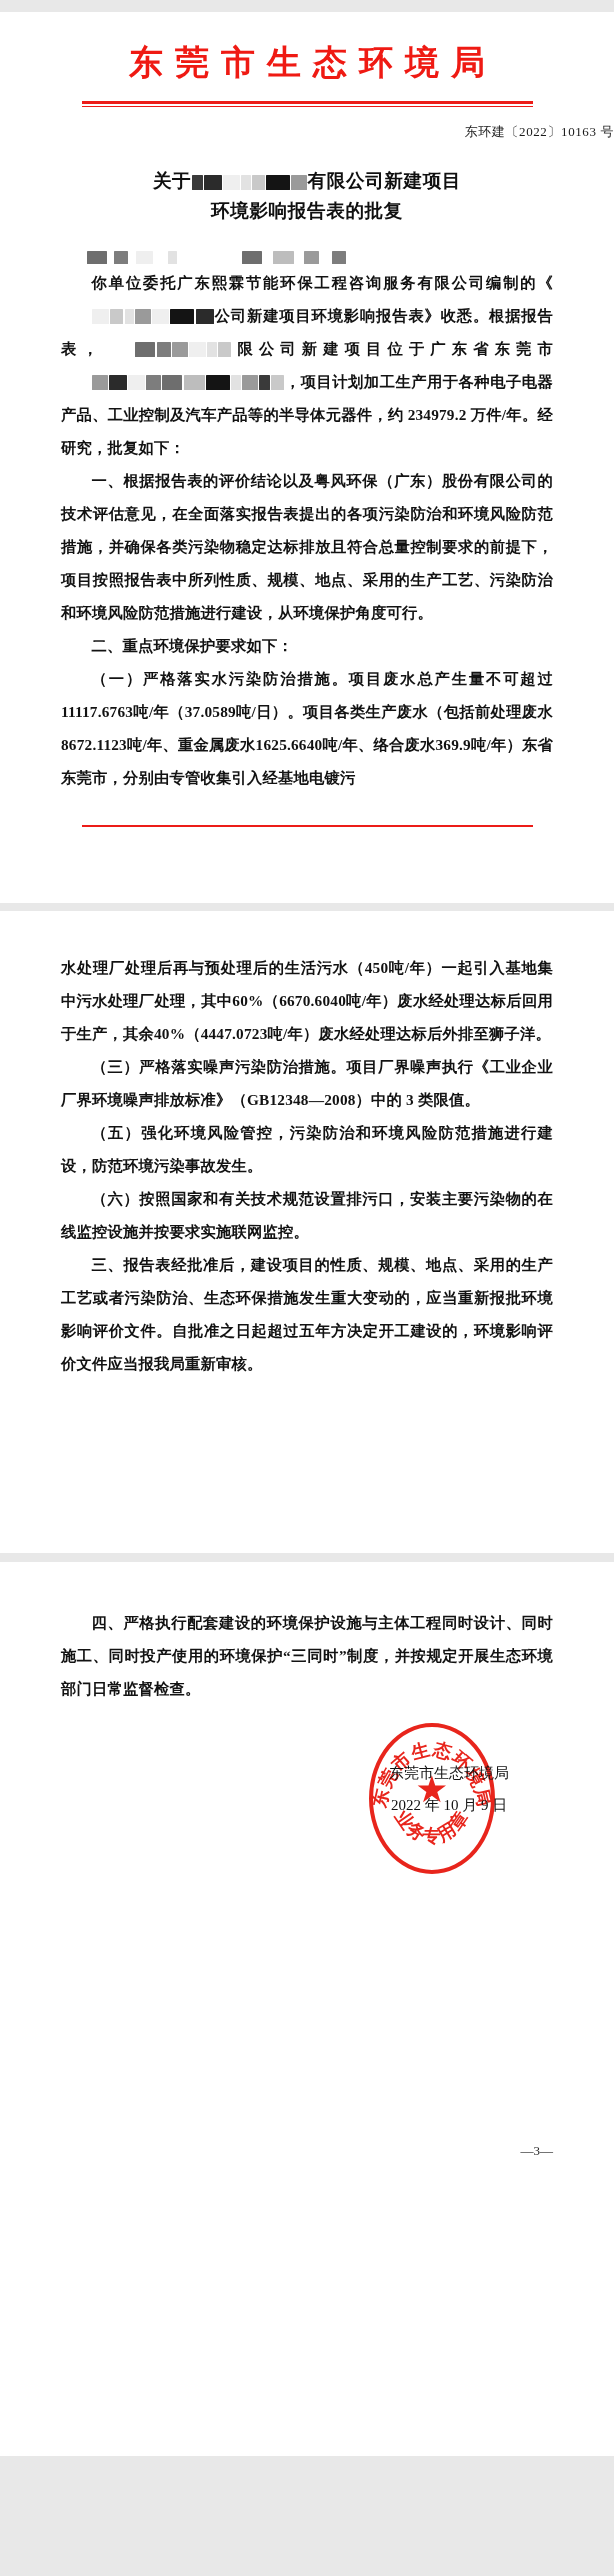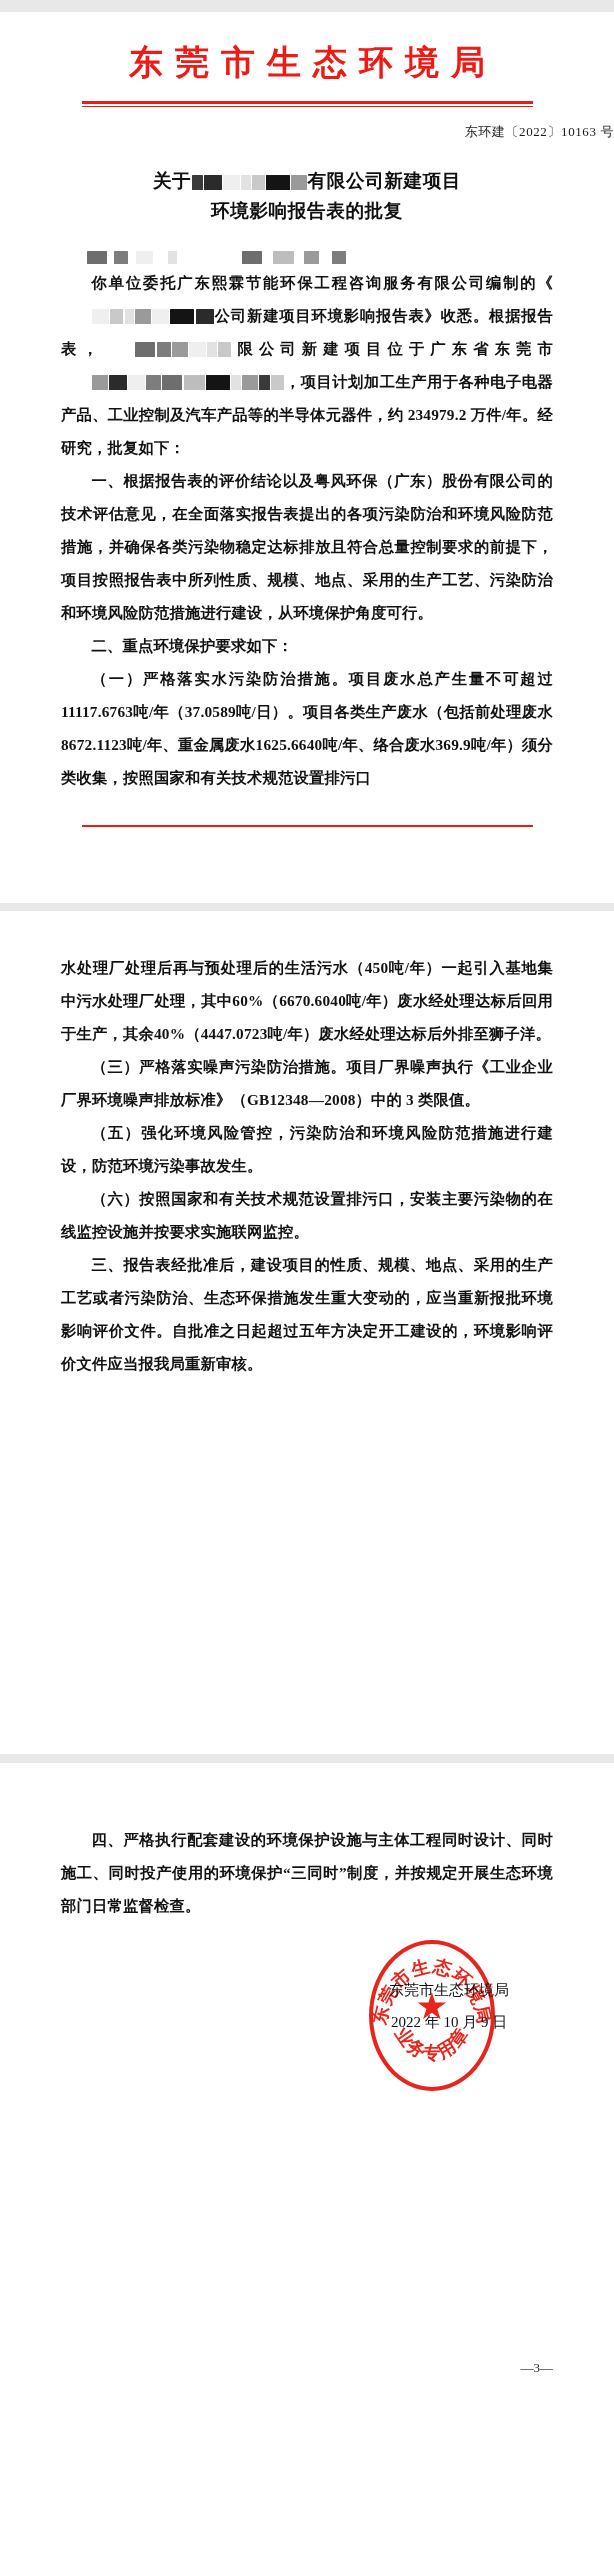--- a/index.html
+++ b/index.html
@@ -23,22 +23,22 @@
     overflow: hidden;
   }
   .sheet-gap {
     height: 8.4px;
     background: #e8e8e8;
     width: 614px;
   }
 
   
   #sheet-1 { height: 891px; padding: 0; }
-  #sheet-2 { height: 843px; padding: 0; }
-  #sheet-3 { height: 894px; padding: 16px; }
+  #sheet-2 { height: 642px; padding: 0; }
+  #sheet-3 { height: 894px; padding: 0; }
 
   .letterhead {
     text-align: center;
     padding-top: 31px;
   }
   .letterhead-title {
     color: #ef1a13;
     font-family: "Liberation Serif", "DejaVu Serif", serif;
     font-weight: bold;
     font-size: 34px;
@@ -246,21 +246,21 @@
       <span class="ghost redact rd-j" style="left:211px"></span>
       <span class="ghost redact rd-c" style="left:242px"></span>
       <span class="ghost redact rd-i" style="left:270px"></span>
     </div>
 
     <div class="body">
       <p><span>你单位委托广东熙霖节能环保工程咨询服务有限公司编制</span><span>的《</span><span class="redact-row"><span class="redact rd-h"></span><span class="redact rd-d"></span><span class="redact rd-f"></span><span class="redact rd-c"></span><span class="redact rd-h"></span><span class="redact rd-g"></span><span class="redact rd-b"></span></span><span>公司新建项目环境影响报告表》收</span><span>悉。根据报告表，</span><span class="redact-row"><span class="redact rd-e"></span><span class="redact rd-i"></span><span class="redact rd-c"></span><span class="redact rd-h"></span><span class="redact rd-f"></span><span class="redact rd-d"></span></span><span>限公司新建项目位于广</span><span>东省东莞市</span><span class="redact-row"><span class="redact rd-c"></span><span class="redact rd-b"></span><span class="redact rd-h"></span><span class="redact rd-i"></span><span class="redact rd-e"></span><span class="redact rd-j"></span><span class="redact rd-g"></span><span class="redact rd-f"></span><span class="redact rd-c"></span><span class="redact rd-a"></span><span class="redact rd-d"></span></span><span>，项目计划加</span><span>工生产用于各种电子电器产品、工业控制及汽车产品等的半导体元器件，约 234979.2 万件/年。经研究，批复如下：</span></p>
 
       <p>一、根据报告表的评价结论以及粤风环保（广东）股份有限公司的技术评估意见，在全面落实报告表提出的各项污染防治和环境风险防范措施，并确保各类污染物稳定达标排放且符合总量控制要求的前提下，项目按照报告表中所列性质、规模、地点、采用的生产工艺、污染防治和环境风险防范措施进行建设，从环境保护角度可行。</p>
       <p>二、重点环境保护要求如下：</p>
-      <p>（一）严格落实水污染防治措施。项目废水总产生量不可超过11117.6763吨/年（37.0589吨/日）。项目各类生产废水（包括前处理废水8672.1123吨/年、重金属废水1625.6640吨/年、络合废水369.9吨/年）须分类收集，按照国家和有关技术规范设置排污口</p>
+      <p>（一）严格落实水污染防治措施。项目废水总产生量不可超过11117.6763吨/年（37.0589吨/日）。项目各类生产废水（包括前处理废水8672.1123吨/年、重金属废水1625.6640吨/年、络合废水369.9吨/年）东省东莞市，分别由专管收集引入经基地电镀污</p>
     </div>
 
     <div style="height:31px"></div>
     <div class="page1-bottom-rule"></div>
   </div>
 
   <div class="sheet-gap"></div>
 
   <div class="sheet" id="sheet-2">
     <div style="height:40px"></div>

